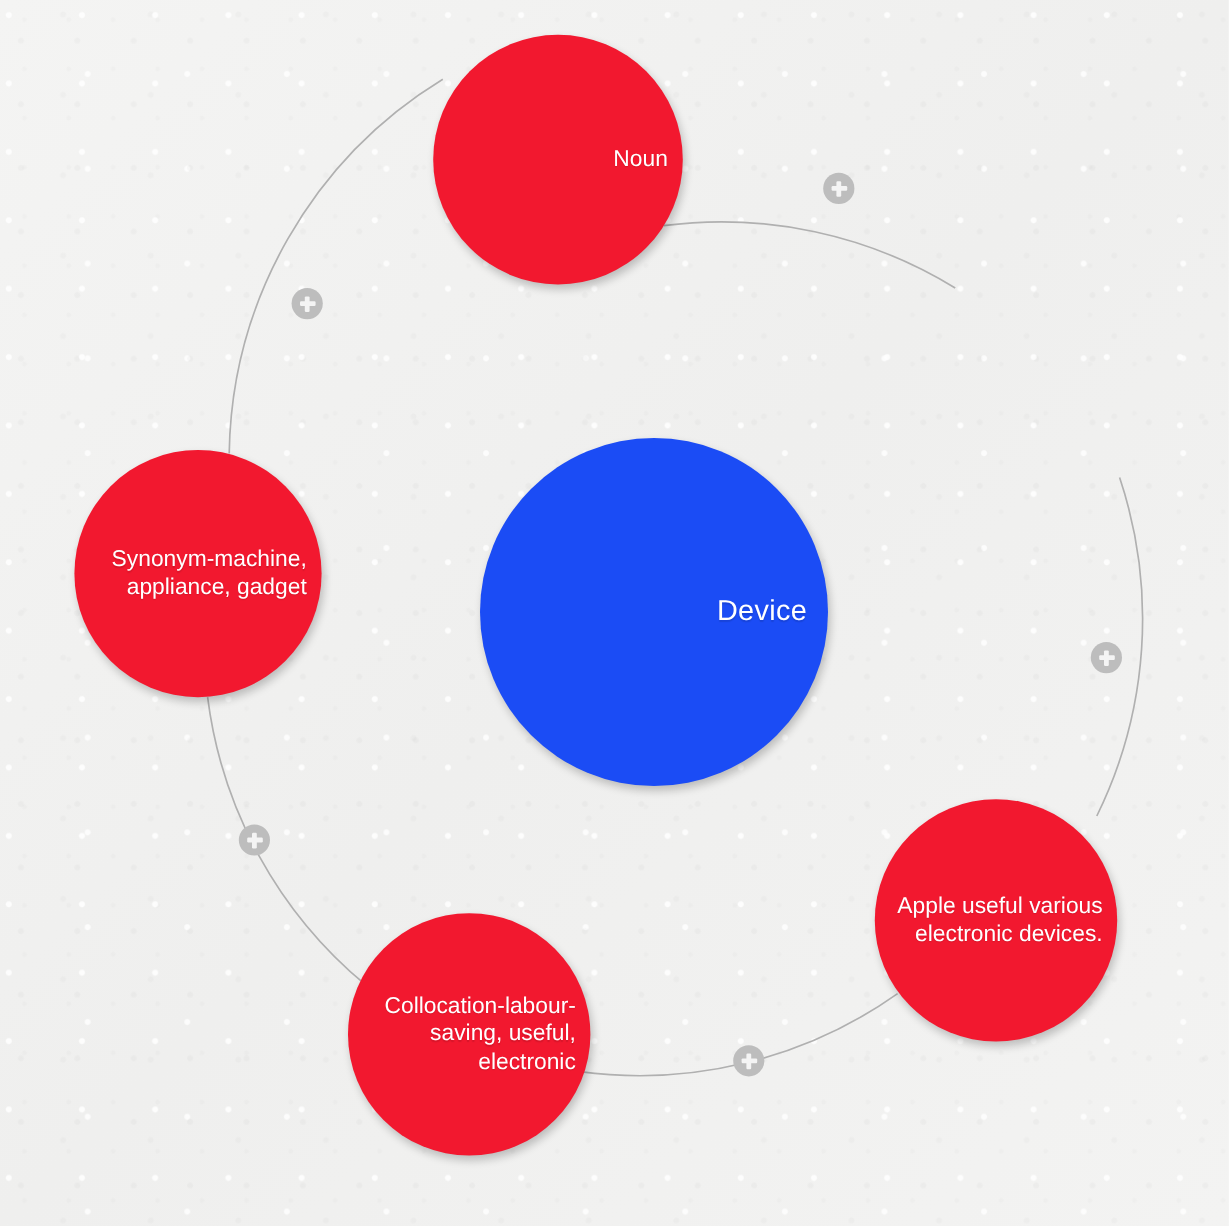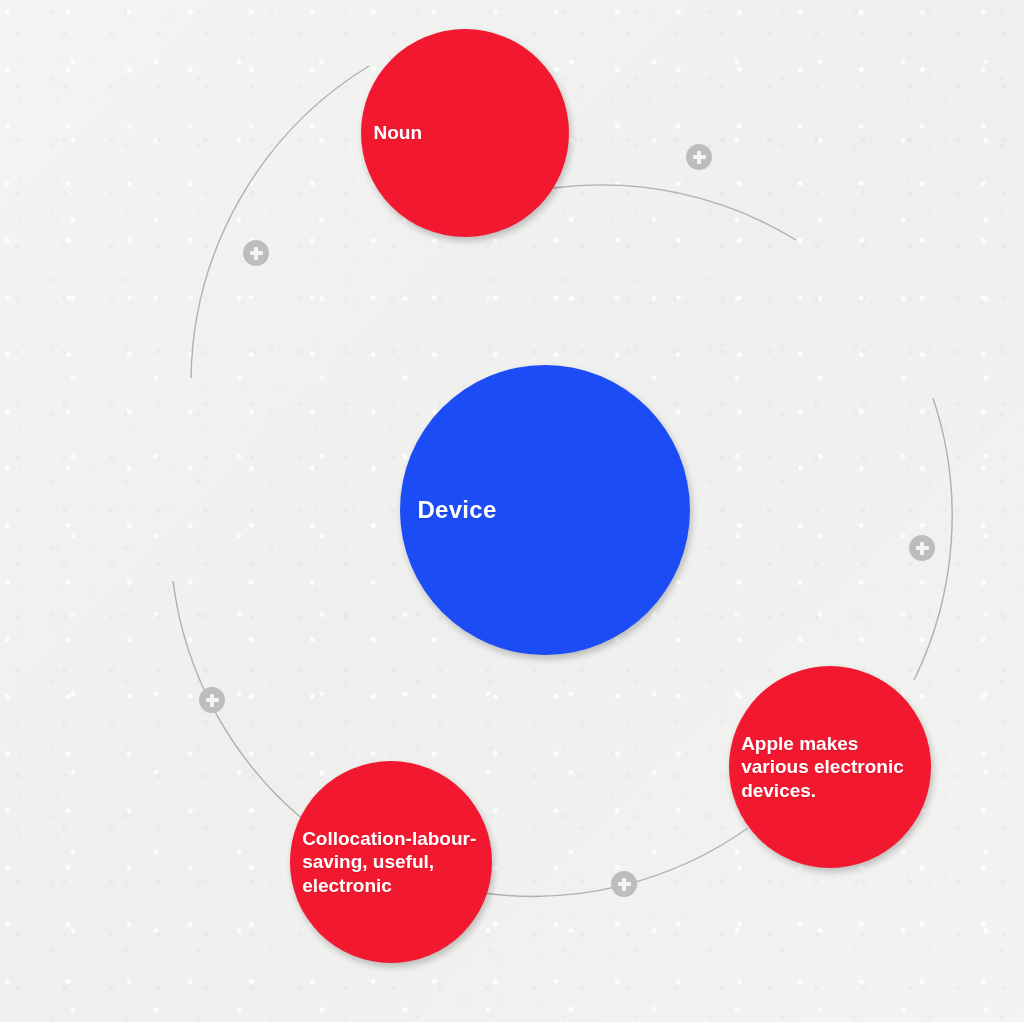--- a/index.html
+++ b/index.html
@@ -32,26 +32,25 @@
     top: 0;
     width: 1024px;
     height: 1022px;
   }
   .node {
     position: absolute;
     border-radius: 50%;
     display: flex;
     align-items: center;
     justify-content: center;
-    text-align: left;
+    text-align: right;
     color: #ffffff;
     box-sizing: border-box;
     box-shadow: 2px 4px 7px rgba(0,0,0,0.22);
     user-select: none;
-    font-weight: bold;
   }
   .node .node-label {
     display: block;
     width: 88%;
     line-height: 1.22;
     text-shadow: 0 1px 1px rgba(0,0,0,0.12);
   }
   .node-center {
     font-size: 24px;
     letter-spacing: 0.3px;
@@ -101,27 +100,30 @@
   <div class="node node-center" style="left:400px; top:365px; width:290px; height:290px; background:#1b4cf5;">
     <span class="node-label">Device</span>
   </div>
 
   <div class="node node-branch" style="left:361px; top:29px; width:208px; height:208px; background:#f2182f;">
     <span class="node-label">Noun</span>
   </div>
 
 
   <div class="node node-branch" style="left:729px; top:666px; width:202px; height:202px; background:#f2182f;">
-    <span class="node-label">Apple makes various electronic devices.</span>
+    <span class="node-label">Apple useful various electronic devices.</span>
   </div>
 
   <div class="node node-branch" style="left:290px; top:761px; width:202px; height:202px; background:#f2182f;">
     <span class="node-label">Collocation-labour-saving, useful, electronic</span>
   </div>
 
+  <div class="node node-branch" style="left:62px; top:375px; width:206px; height:206px; background:#f2182f;">
+    <span class="node-label">Synonym-machine, appliance, gadget</span>
+  </div>
 
   <div class="plus-marker" style="left:686px; top:144px;">
     <span class="bar-h"></span>
     <span class="bar-v"></span>
   </div>
   <div class="plus-marker" style="left:243px; top:240px;">
     <span class="bar-h"></span>
     <span class="bar-v"></span>
   </div>
   <div class="plus-marker" style="left:909px; top:535px;">

